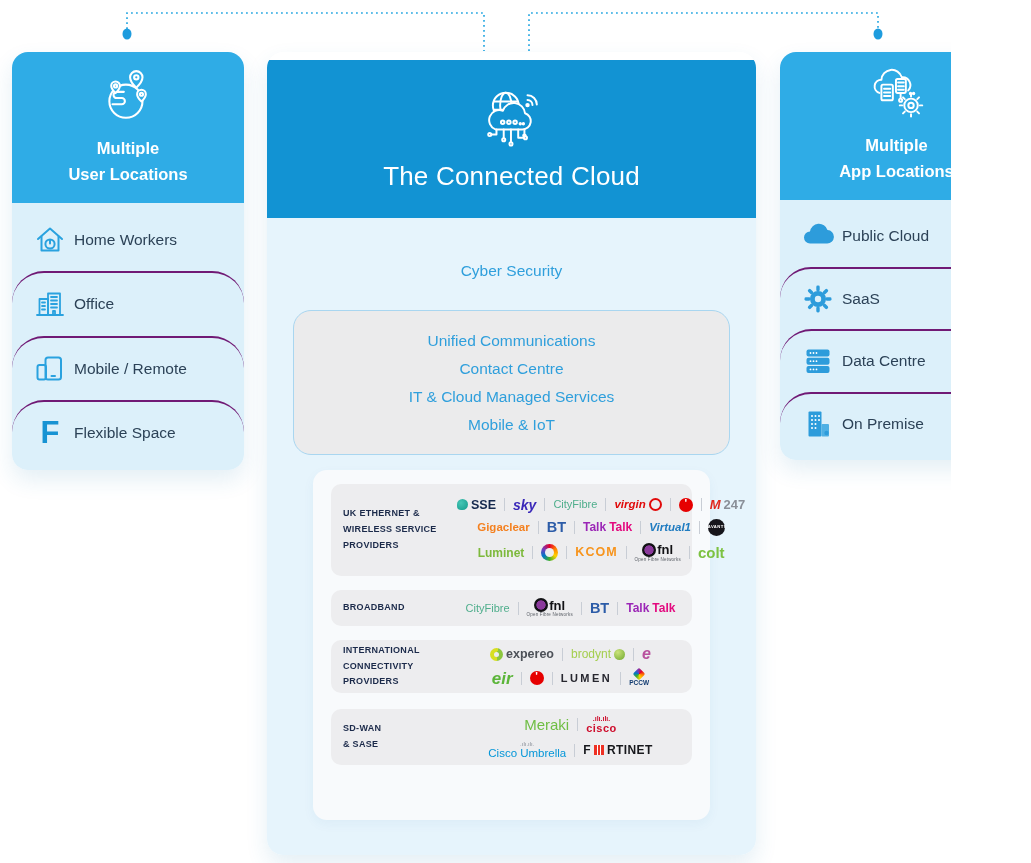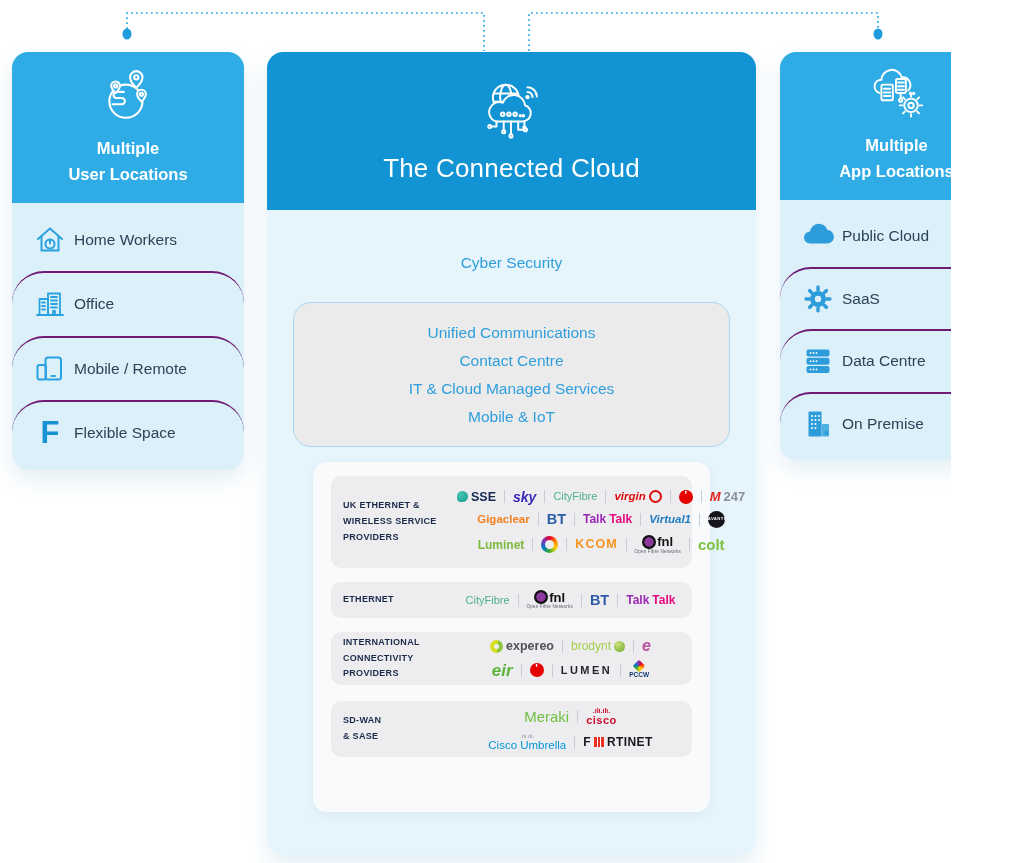--- a/index.html
+++ b/index.html
@@ -12,21 +12,21 @@
   
   .panel{position:absolute;border-radius:16px;overflow:hidden;display:flex;flex-direction:column;
          box-shadow:0 10px 22px rgba(32,125,176,.12);}
   .panel.left{left:12px;top:52px;width:232px;height:418px;}
   .panel.center{left:267px;top:52px;width:489px;height:803px;}
   .panel.right{left:780px;top:52px;width:233px;height:408px;}
 
   .hd{display:flex;flex-direction:column;align-items:center;justify-content:center;gap:11px;}
   .panel.left .hd{height:151px;background:#2FACE6;}
   .panel.right .hd{height:148px;background:#2FACE6;}
-  .panel.center .hd{height:158px;background:#1293D3;gap:14px;}
+  .panel.center .hd{height:158px;background:#1293D3;gap:14px;margin-top:8px;}
   .side-title{color:#fff;font-size:16.5px;font-weight:600;line-height:1.55;text-align:center;white-space:pre-line;}
   .center-title{color:#fff;font-size:26px;font-weight:500;letter-spacing:.2px;}
 
   .list{flex:1;background:#DCF0FA;display:flex;flex-direction:column;padding:6px 0;}
   .list .row{flex:1;display:flex;align-items:center;gap:4px;padding:0 18px;}
   .list .row:not(:first-child){border-top:2px solid #701a75;border-radius:32px;}
   .icoBox{width:40px;min-width:40px;display:flex;align-items:center;justify-content:center;}
   .itemLabel{font-size:15.5px;color:#2C4257;font-weight:500;}
   .fGlyph{font-size:31px;font-weight:800;color:#1793D3;line-height:1;}
 
@@ -264,21 +264,21 @@
                   </span>
                 <span class="ofnlCap">Open Fibre Networks</span>
               </span>
               <span class="sep"></span>
               <span class="lg colt">colt</span>
             </div>
           </div>
         </div>
 
         <div class="prow r2">
-          <div class="plabel">ETHERNET</div>
+          <div class="plabel">BROADBAND</div>
           <div class="plogos">
             <div class="lline">
               <span class="lg cfTxt">CityFibre</span>
               <span class="sep"></span>
               <span class="lg stack">
                 <span class="ofnlMain">
                     <span class="ofnlO"></span>
                     <span class="ofnlT">fnl</span>
                   </span>
                 <span class="ofnlCap">Open Fibre Networks</span>

